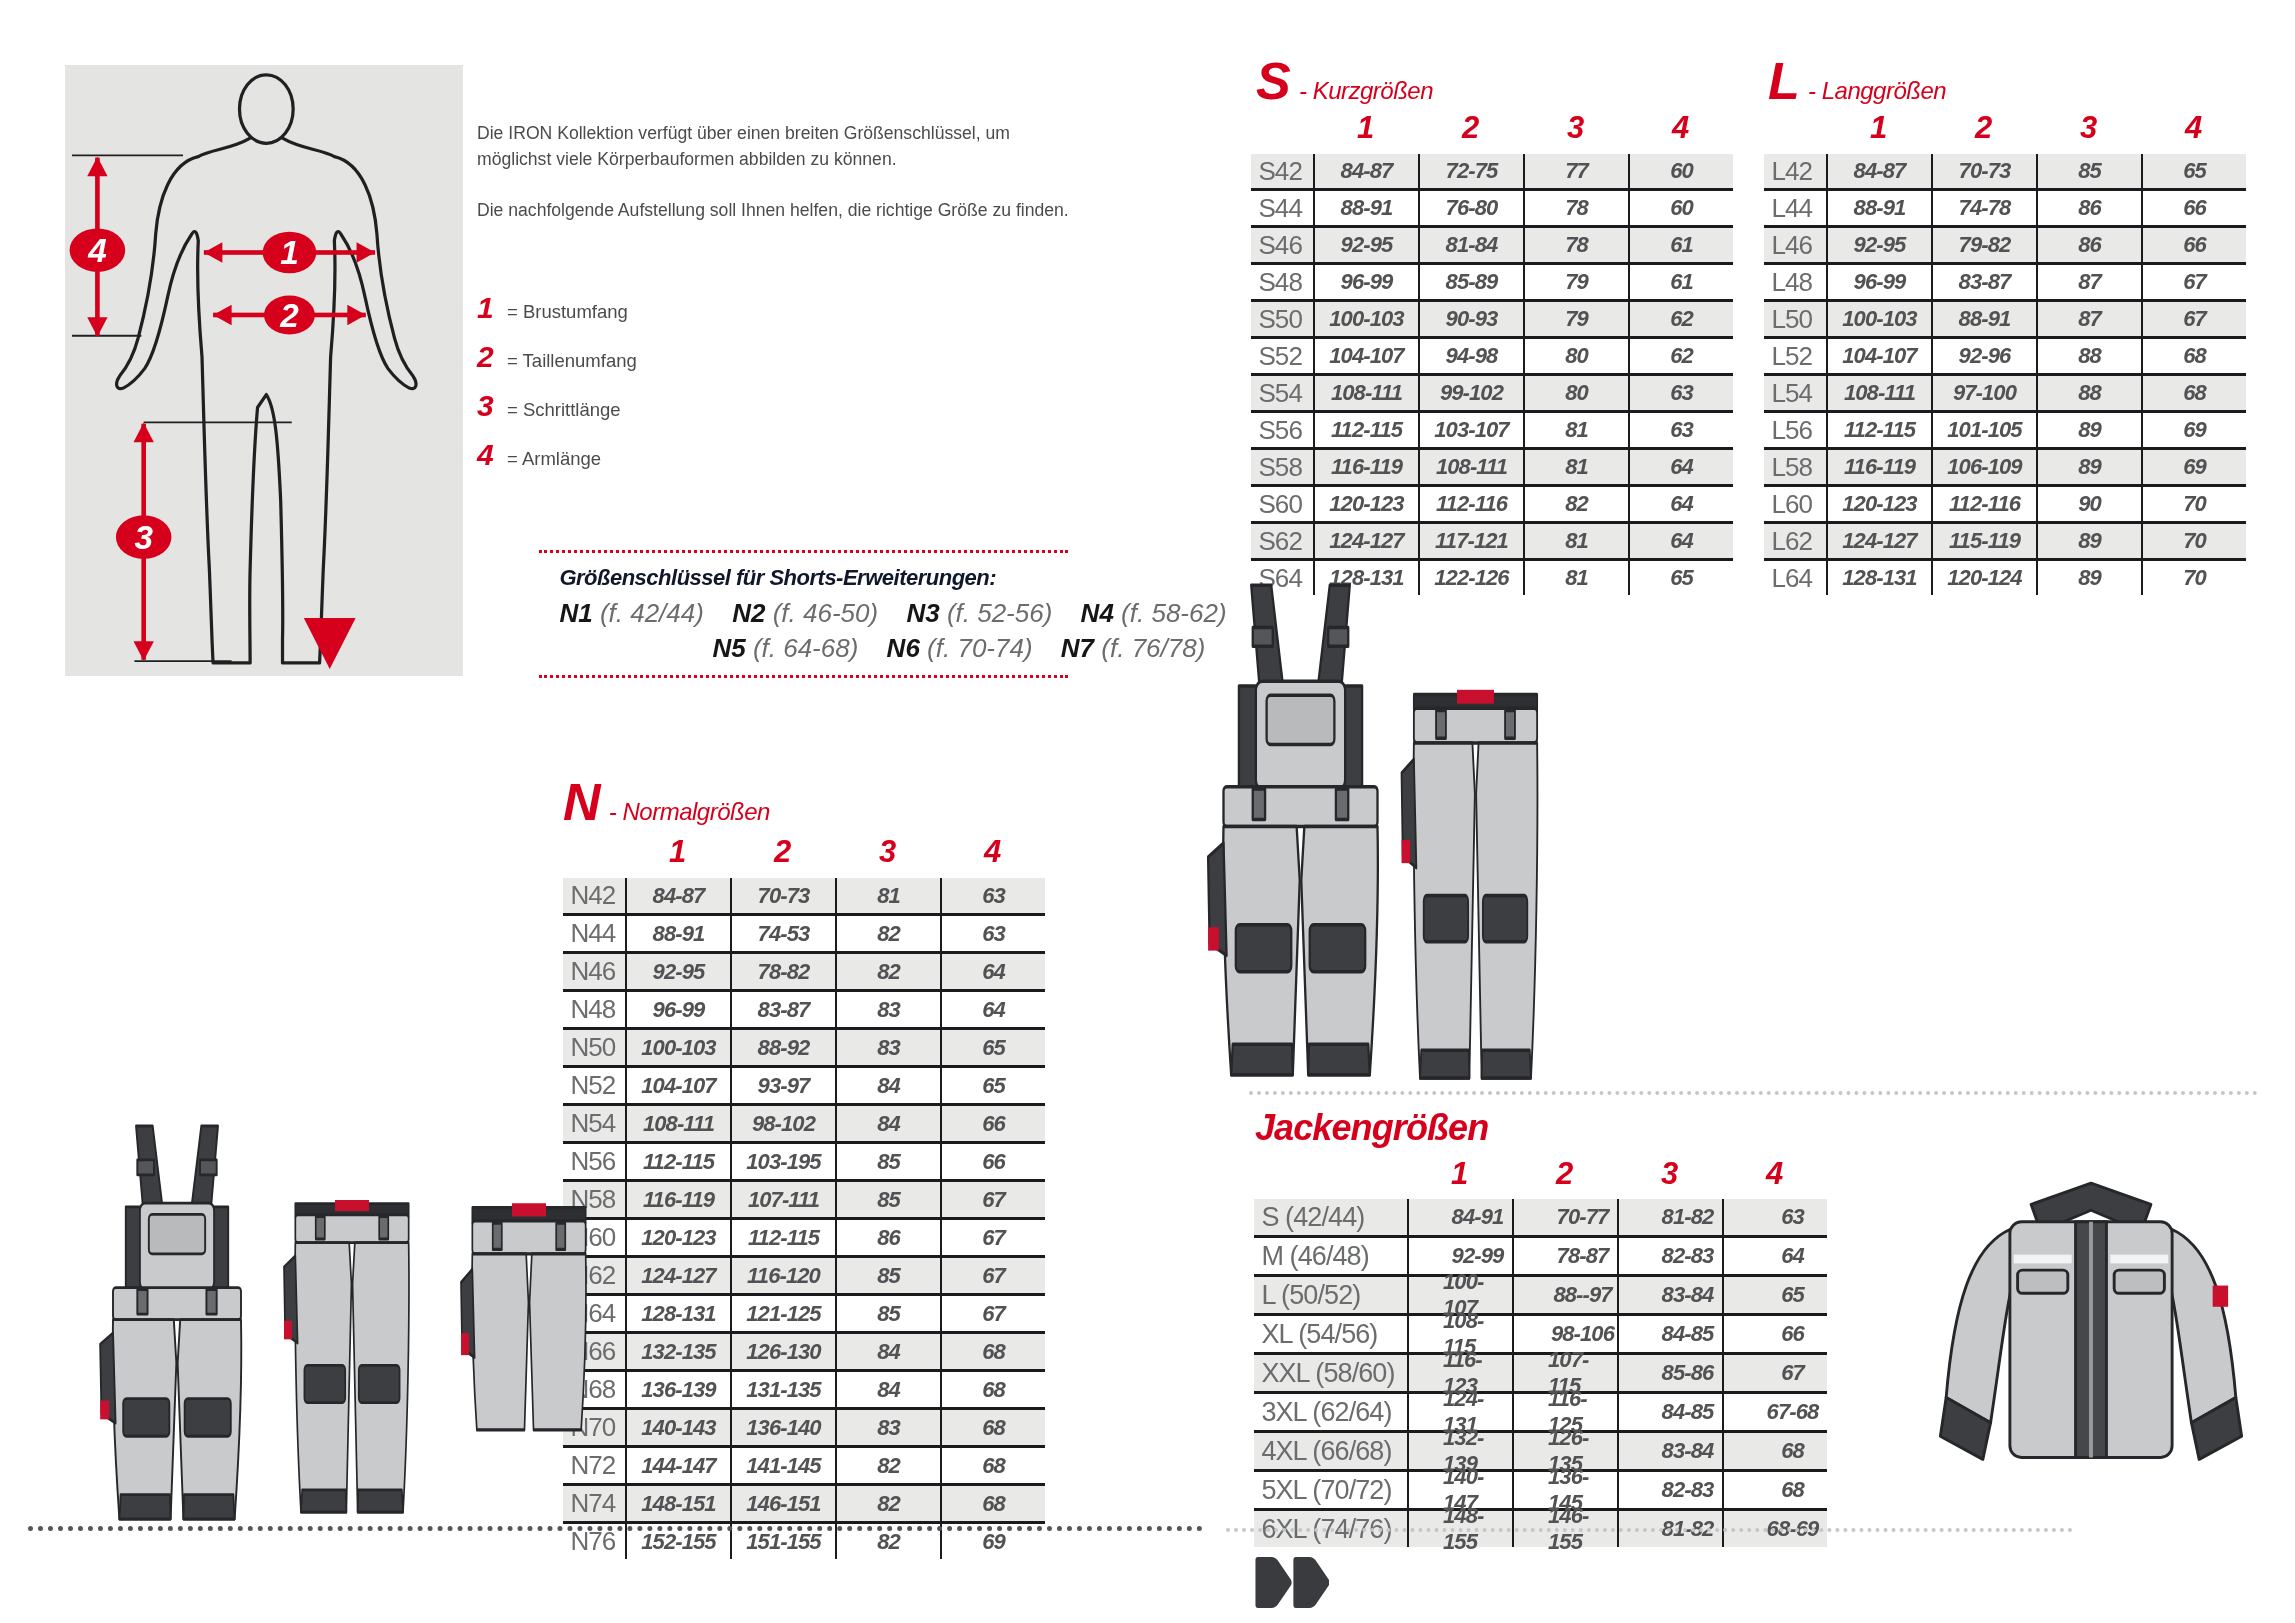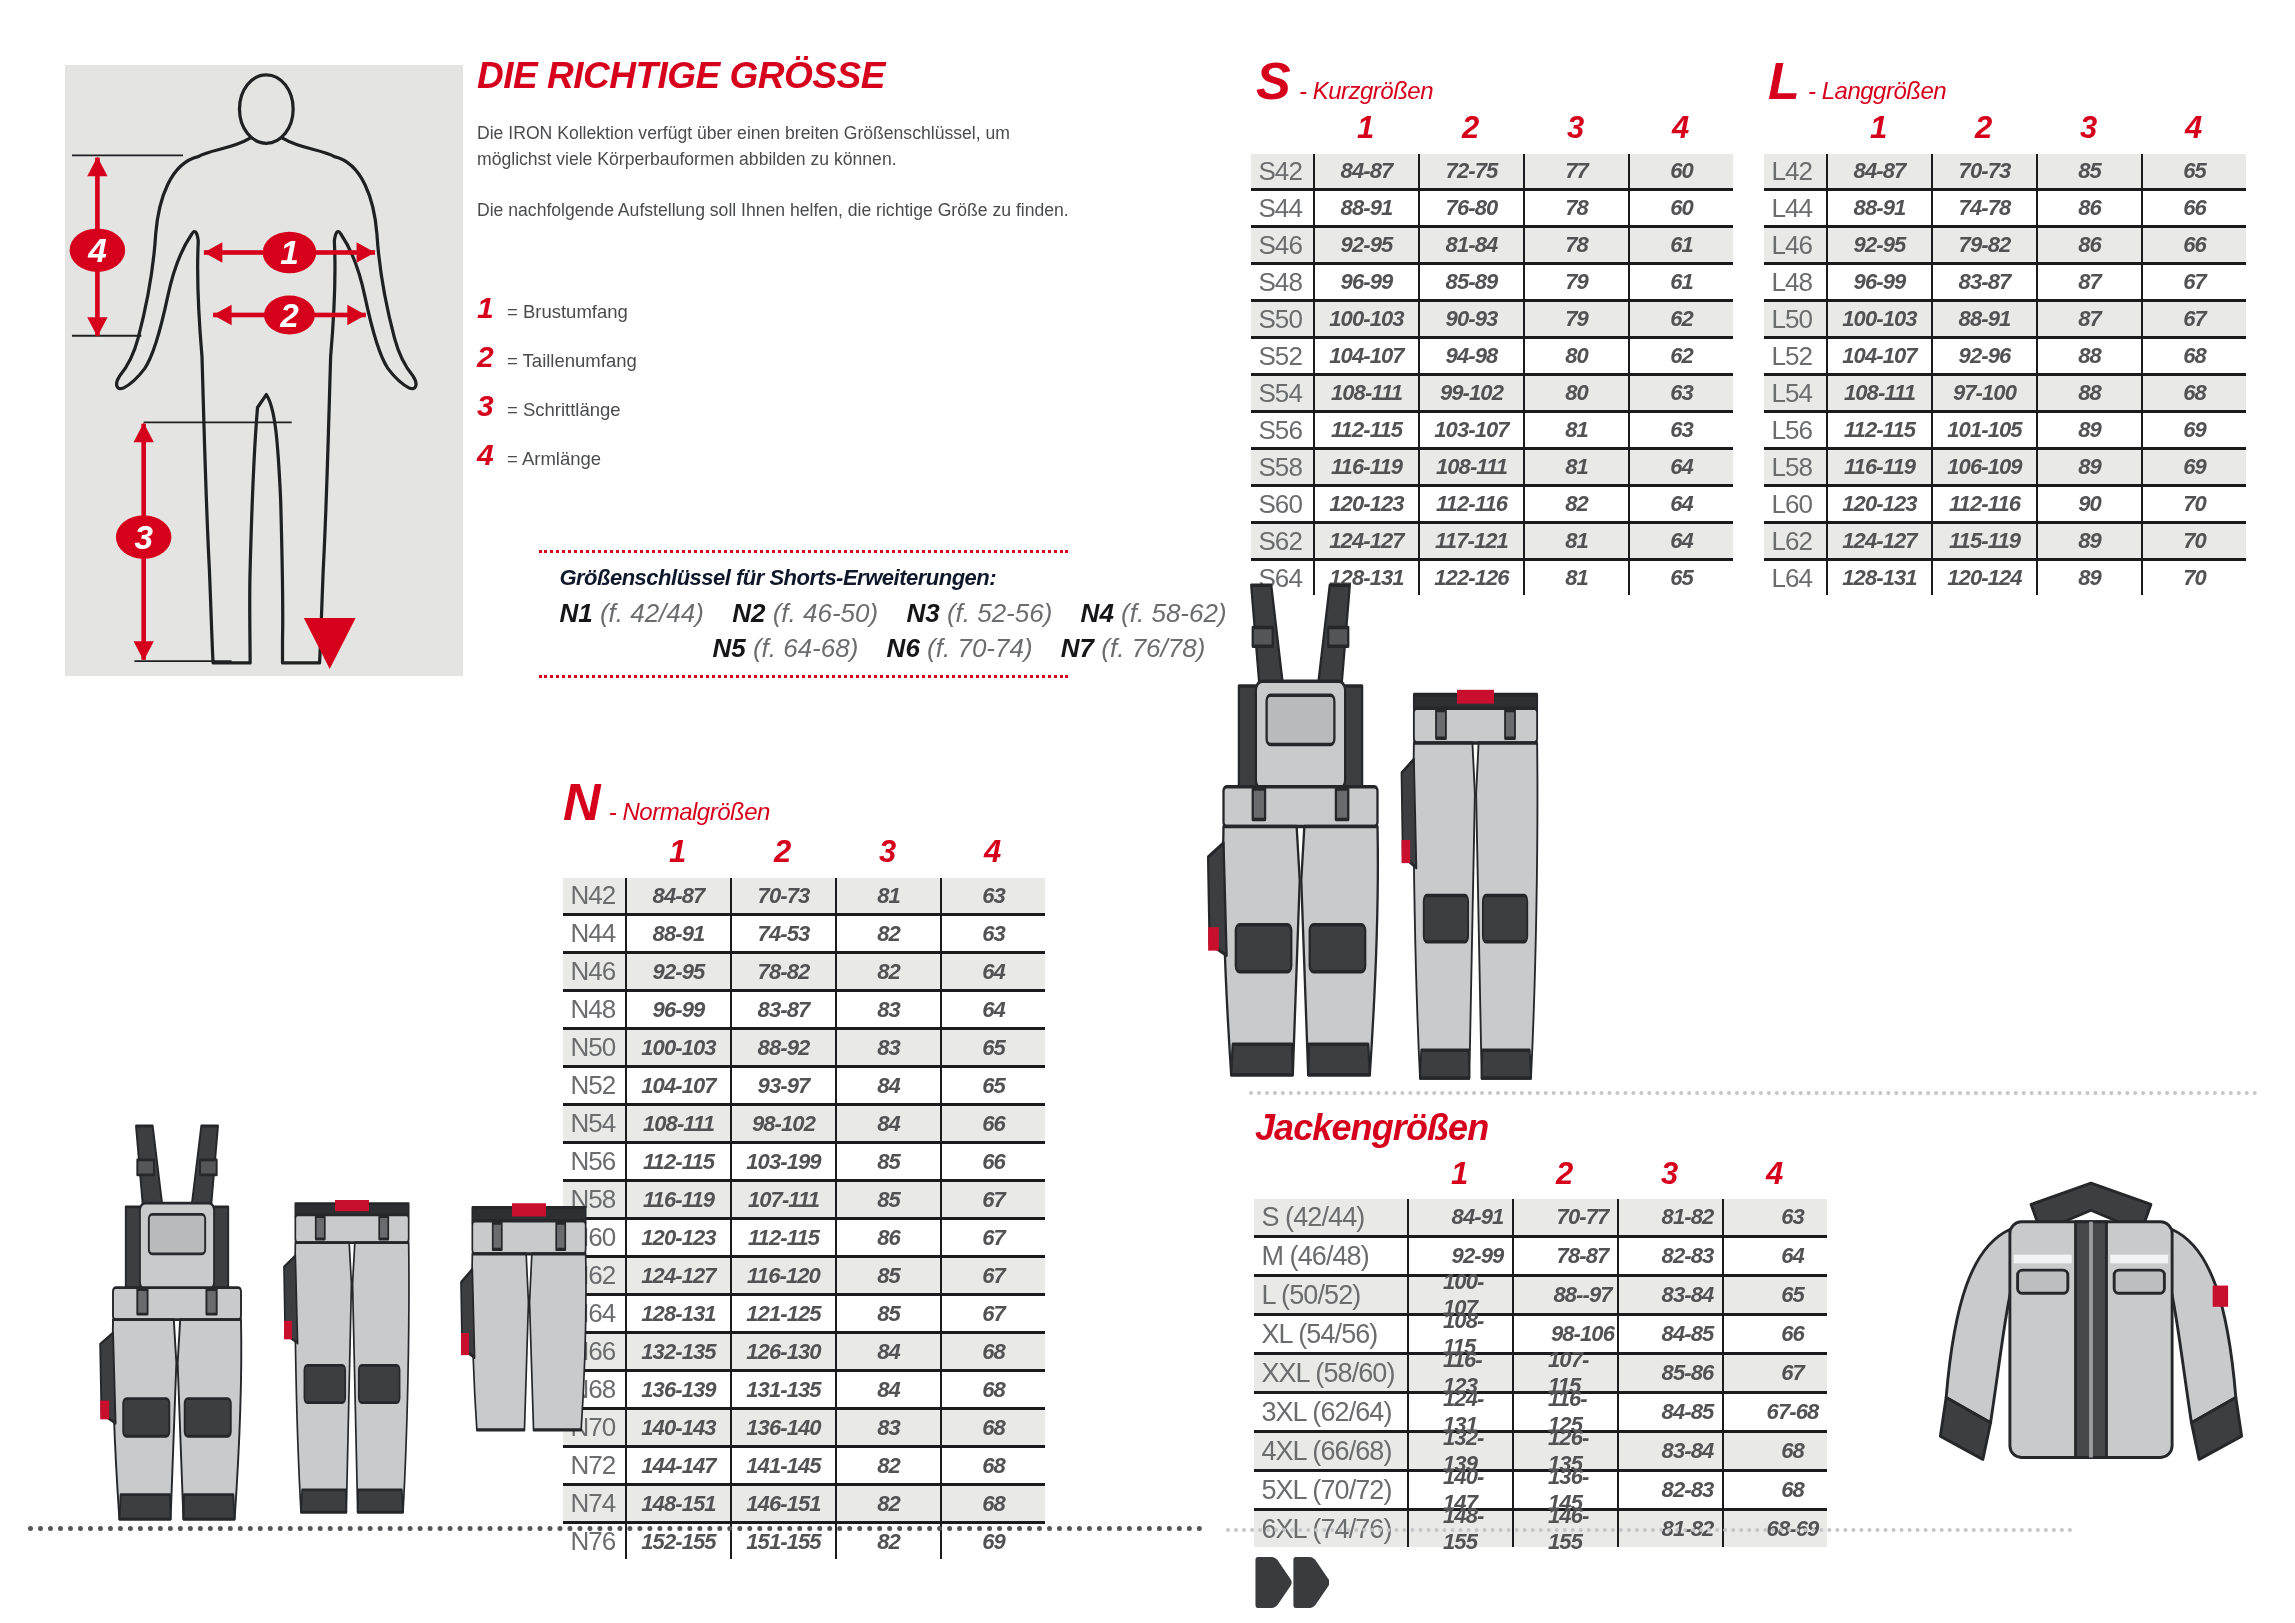--- a/index.html
+++ b/index.html
@@ -221,21 +221,20 @@
           <text x="70" y="425" fill="#fff">4</text>
         </g>
         <g>
           <ellipse cx="170" cy="1020" rx="60" ry="47" fill="#d6001c"></ellipse>
           <text x="170" y="1045" fill="#fff">3</text>
         </g>
       </g>
     </svg>
   </div>
 
-  <div class="abs main-title" style="left:477px;top:55px;">DIE RICHTIGE GRÖSSE</div>
   <div class="abs para" style="left:477px;top:198px;width:602px;">Die nachfolgende Aufstellung soll Ihnen helfen, die richtige Größe zu finden.</div>
   <div class="abs para" style="left:477px;top:121px;width:602px;">Die IRON Kollektion verfügt über einen breiten Größenschlüssel, um möglichst viele Körperbauformen abbilden zu können.</div>
 
   <div class="abs" style="left:477px;top:291px;">
     <div class="legend-item">
       <span class="lnum">1</span>
       <span class="ltext">= Brustumfang</span>
     </div>
     <div class="legend-item">
       <span class="lnum">2</span>
@@ -519,21 +518,21 @@
       <div class="trow ncols alt">
         <div class="cell lab">N54</div>
         <div class="cell val">108-111</div>
         <div class="cell val">98-102</div>
         <div class="cell val">84</div>
         <div class="cell val">66</div>
       </div>
       <div class="trow ncols">
         <div class="cell lab">N56</div>
         <div class="cell val">112-115</div>
-        <div class="cell val">103-199</div>
+        <div class="cell val">103-195</div>
         <div class="cell val">85</div>
         <div class="cell val">66</div>
       </div>
       <div class="trow ncols alt">
         <div class="cell lab">N58</div>
         <div class="cell val">116-119</div>
         <div class="cell val">107-111</div>
         <div class="cell val">85</div>
         <div class="cell val">67</div>
       </div>

